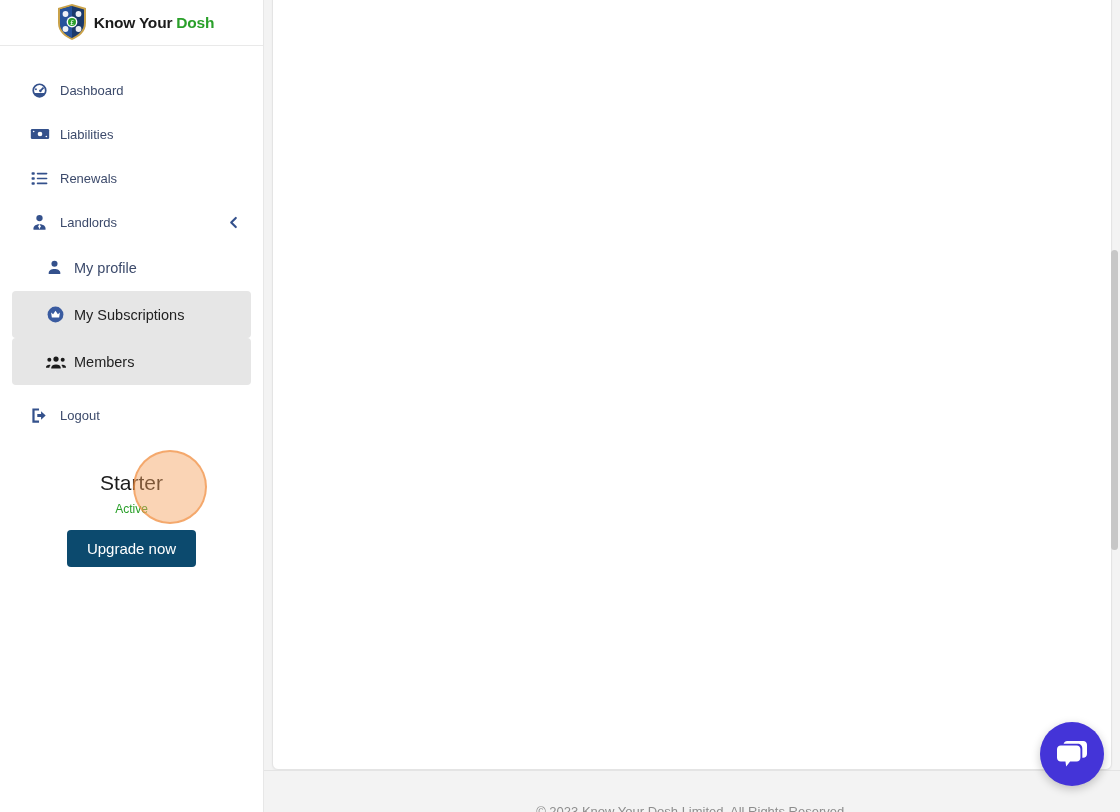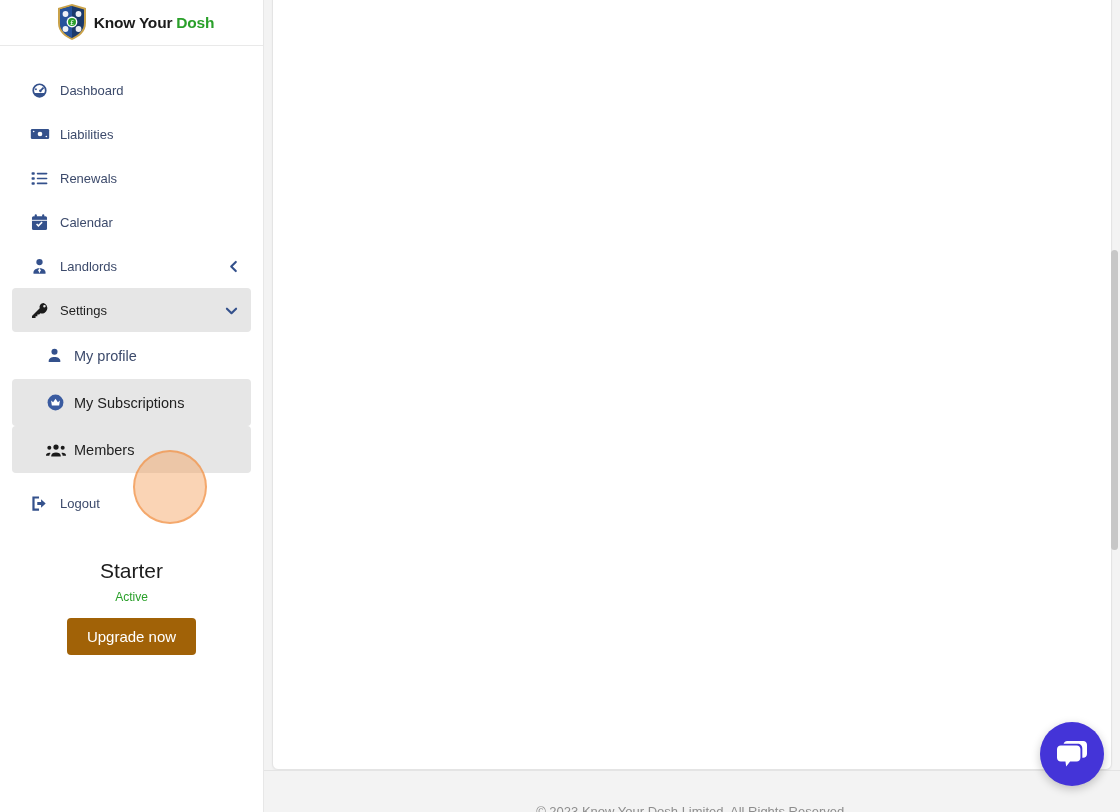--- a/index.html
+++ b/index.html
@@ -51,21 +51,21 @@
   .nav-item.sub .ico { width: 28px; flex: 0 0 28px; }
   .nav-item.sub.active { background: #e6e6e6; }
   .nav-item.logout { margin-top: 8px; }
 
   .plan-box { margin-top: 34px; text-align: center; }
   .plan-name { font-size: 21px; font-weight: 400; color: #1c1c1c; }
   .plan-status { font-size: 12px; color: #2aa02a; margin-top: 7px; }
   .upgrade-btn {
     margin-top: 14px;
     display: inline-block;
-    background: #a16207;
+    background: #0c4a6e;
     color: #fff;
     font-size: 15px;
     padding: 10px 20px;
     border: none;
     border-radius: 4px;
     cursor: pointer;
     font-family: "Liberation Sans", sans-serif;
   }
 
   
@@ -194,62 +194,37 @@
               <rect x="8.5" y="4.6" width="13.5" height="2.2" rx="1"></rect>
               <rect x="2" y="10.3" width="4" height="3.4" rx="1"></rect>
               <rect x="8.5" y="10.9" width="13.5" height="2.2" rx="1"></rect>
               <rect x="2" y="16.6" width="4" height="3.4" rx="1"></rect>
               <rect x="8.5" y="17.2" width="13.5" height="2.2" rx="1"></rect>
             </svg>
         </span>
         <span class="lbl">Renewals</span>
       </div>
 
-      <div class="nav-item">
-        <span class="ico">
-          <svg width="19" height="19" viewBox="0 0 24 24" fill="currentColor">
-              <rect x="2.5" y="4" width="19" height="17.5" rx="2"></rect>
-              <rect x="6" y="1.6" width="2.6" height="4.6" rx="1.1"></rect>
-              <rect x="15.4" y="1.6" width="2.6" height="4.6" rx="1.1"></rect>
-              <rect x="2.5" y="8.6" width="19" height="1.4" fill="#fff" opacity=".85"></rect>
-              <path d="M10.6 17.6l-3-3 1.4-1.4 1.6 1.6 4-4 1.4 1.4z" fill="#fff"></path>
-            </svg>
-        </span>
-        <span class="lbl">Calendar</span>
-      </div>
 
       <div class="nav-item">
         <span class="ico">
           <svg width="19" height="19" viewBox="0 0 24 24" fill="currentColor">
               <circle cx="12" cy="6.4" r="4"></circle>
               <path d="M4.4 21v-1.6c0-3.2 3.4-5.2 7.6-5.2s7.6 2 7.6 5.2V21z"></path>
               <path d="M12 13.8l1.6 3-1.6 3.6-1.6-3.6z" fill="#fff"></path>
             </svg>
         </span>
         <span class="lbl">Landlords</span>
         <span class="chev">
           <svg width="11" height="15" viewBox="0 0 12 16" fill="none" stroke="currentColor" stroke-width="2.3" stroke-linecap="round" stroke-linejoin="round">
               <polyline points="8.5,3 3.5,8 8.5,13"></polyline>
             </svg>
         </span>
       </div>
 
-      <div class="nav-item active">
-        <span class="ico">
-          <svg width="19" height="19" viewBox="0 0 24 24" fill="currentColor">
-              <path d="M17 2.5a5 5 0 00-4.7 6.7L2.5 19v2.5H7v-2.3h2.3v-2.3h2.3l1.4-1.4A5 5 0 1017 2.5zm1.3 5.6a1.6 1.6 0 11-.1-3.2 1.6 1.6 0 01.1 3.2z"></path>
-            </svg>
-        </span>
-        <span class="lbl">Settings</span>
-        <span class="chev">
-          <svg width="15" height="11" viewBox="0 0 16 12" fill="none" stroke="currentColor" stroke-width="2.3" stroke-linecap="round" stroke-linejoin="round">
-              <polyline points="3,4 8,9 13,4"></polyline>
-            </svg>
-        </span>
-      </div>
 
       <div class="nav-item sub">
         <span class="ico">
           <svg width="17" height="17" viewBox="0 0 24 24" fill="currentColor">
               <circle cx="12" cy="6.6" r="4.3"></circle>
               <path d="M3.8 21.2v-1.4c0-3.4 3.6-5.6 8.2-5.6s8.2 2.2 8.2 5.6v1.4z"></path>
             </svg>
         </span>
         <span class="lbl">My profile</span>
       </div>

